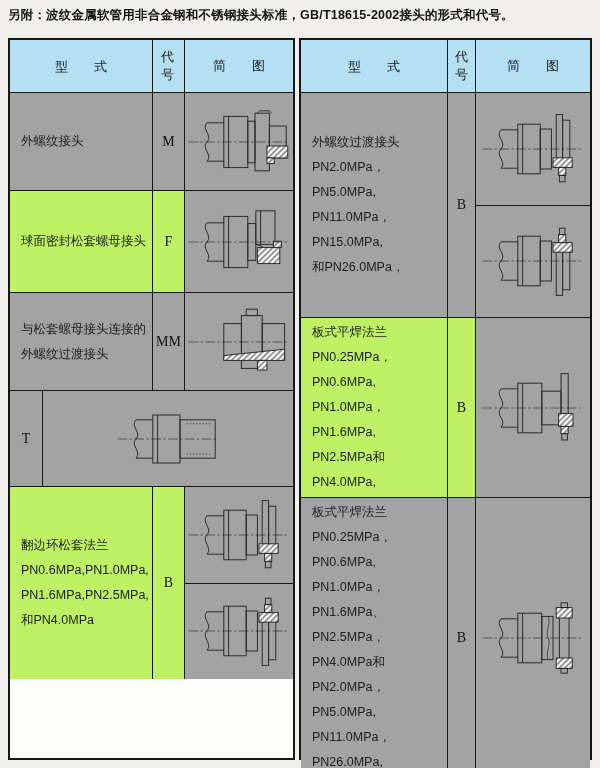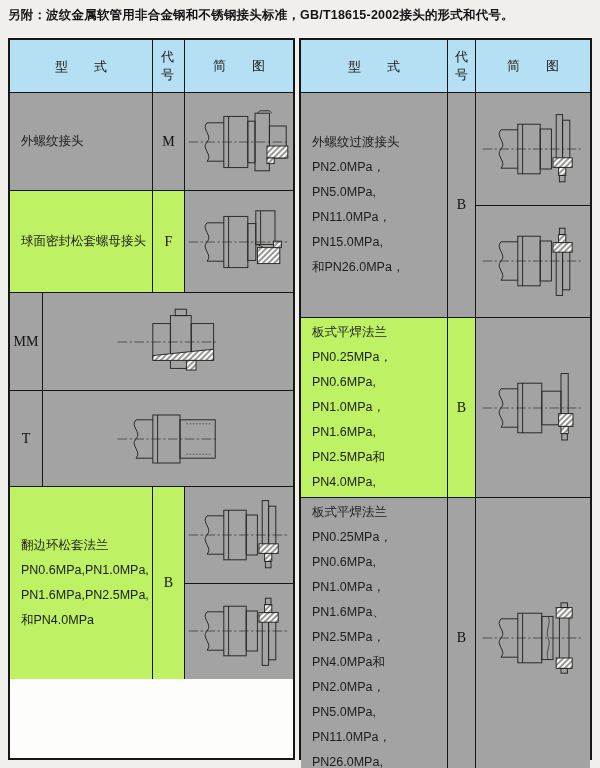--- a/index.html
+++ b/index.html
@@ -202,20 +202,22 @@
     <div class="cell type">球面密封松套螺母接头</div>
     <div class="cell code">F</div>
     <div class="cell diag-cell">
       <svg class="diag" viewBox="0 0 130 90">
           <use href="#d-f"></use>
         </svg>
     </div>
   </div>
 
   <div class="row lr3">
+    <div class="cell type">与松套螺母接头连接的
+外螺纹过渡接头</div>
     <div class="cell code">MM</div>
     <div class="cell diag-cell">
       <svg class="diag" viewBox="0 0 130 90">
           <use href="#d-mm"></use>
         </svg>
     </div>
   </div>
 
 
   <div class="row lr5">

